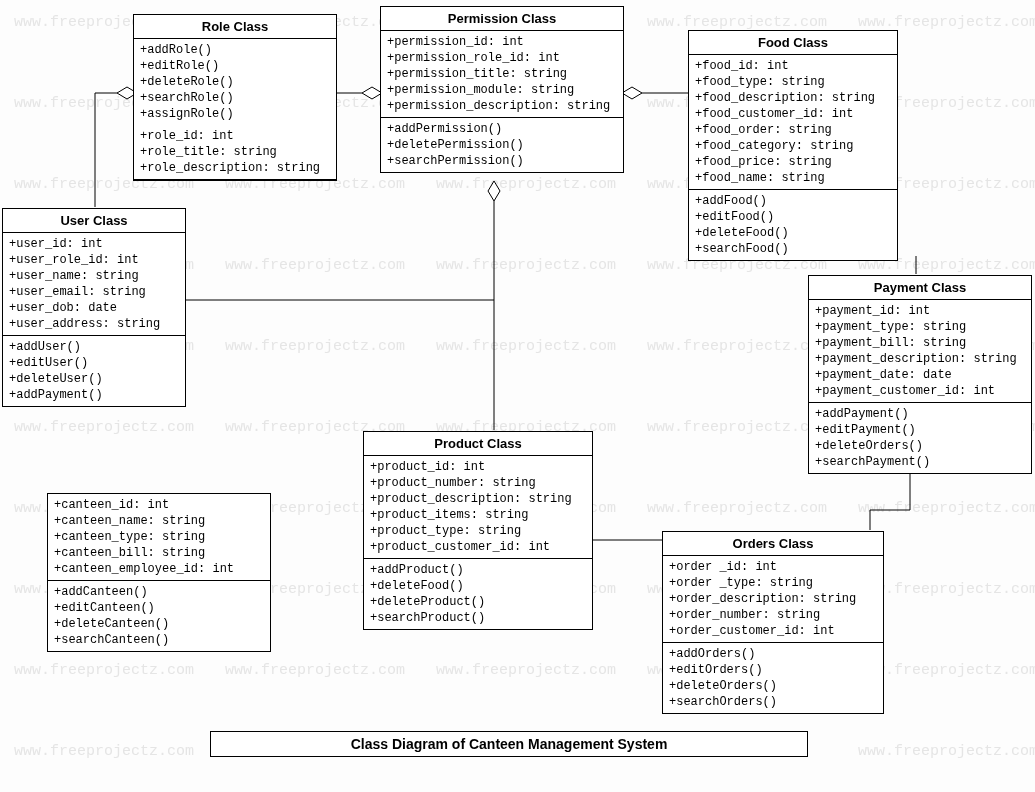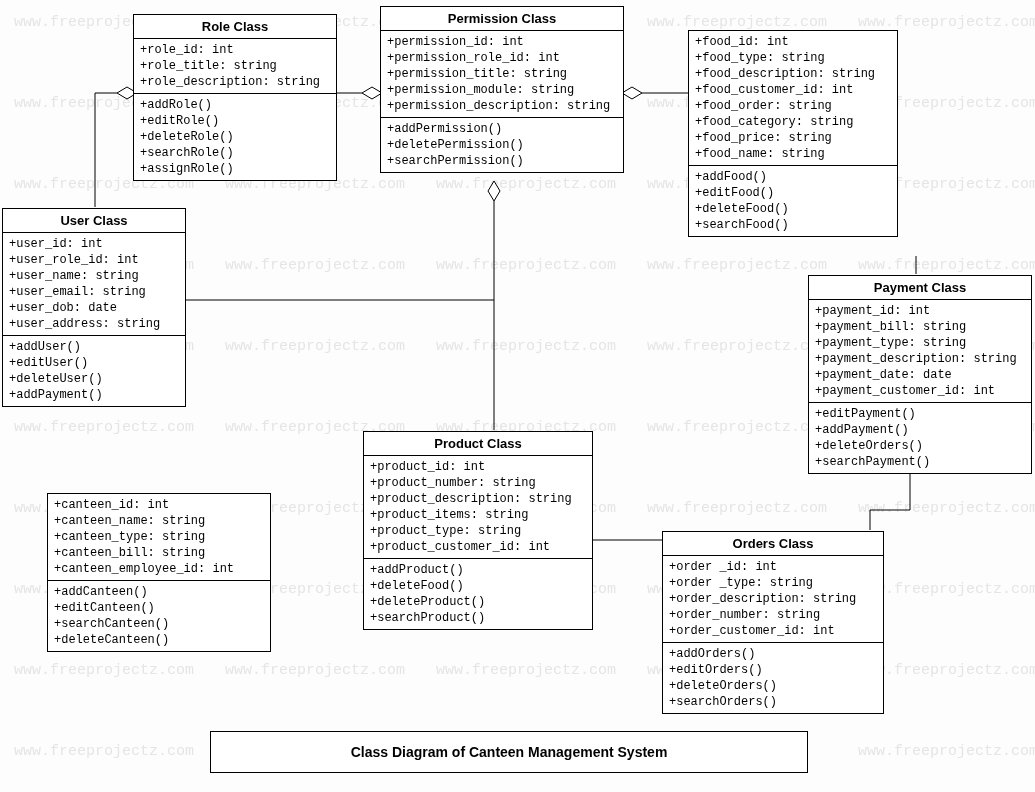--- a/index.html
+++ b/index.html
@@ -2,21 +2,21 @@
 <html><head>
 <meta charset="utf-8">
 <style>
 body{margin:0;padding:0;width:1035px;height:792px;background:#fdfdfd;font-family:Verdana,Arial,sans-serif;font-size:12px;color:#000;position:relative;overflow:hidden}
 .wm{position:absolute;color:#e5e5e5;font-size:15px;font-family:Liberation Mono, monospace;pointer-events:none;z-index:0}
 .class-box{position:absolute;background:#fff;border:1px solid #000;z-index:2}
 .class-title{font-weight:bold;text-align:center;padding:4px 8px;border-bottom:1px solid #000;font-size:13px}
 .class-section{padding:3px 6px;font-family:"Courier New",monospace;font-size:12px;line-height:16px}
 .class-section.attrs{border-bottom:1px solid #000}
 .class-section div{white-space:nowrap}
-.title-box{position:absolute;border:1px solid #000;background:#fff;text-align:center;font-weight:bold;font-size:14px;padding:12px 0;z-index:2}
+.title-box{position:absolute;border:1px solid #000;background:#fff;text-align:center;font-weight:bold;font-size:14px;padding:4px 0;z-index:2}
 svg{position:absolute;top:0;left:0;z-index:1;pointer-events:none}
 </style>
 </head>
 <body>
 
 <div class="wm" style="top:14px;left:14px">www.freeprojectz.com</div>
 <div class="wm" style="top:14px;left:225px">www.freeprojectz.com</div>
 <div class="wm" style="top:14px;left:436px">www.freeprojectz.com</div>
 <div class="wm" style="top:14px;left:647px">www.freeprojectz.com</div>
 <div class="wm" style="top:14px;left:858px">www.freeprojectz.com</div>
@@ -84,51 +84,52 @@
 
   <line x1="910" y1="471" x2="910" y2="510" stroke="#000"></line>
   <line x1="910" y1="510" x2="870" y2="510" stroke="#000"></line>
   <line x1="870" y1="510" x2="870" y2="530" stroke="#000"></line>
 
   <line x1="591" y1="540" x2="662" y2="540" stroke="#000"></line>
 </svg>
 
 <div class="class-box" style="left:133px;top:14px;width:202px">
   <div class="class-title">Role Class</div>
-  <div class="class-section attrs">
-      <div>+role_id: int</div>
-      <div>+role_title: string</div>
-      <div>+role_description: string</div>
-    </div>
   <div class="class-section">
       <div>+addRole()</div>
       <div>+editRole()</div>
       <div>+deleteRole()</div>
       <div>+searchRole()</div>
       <div>+assignRole()</div>
     </div>
+  <div class="class-section attrs">
+      <div>+role_id: int</div>
+      <div>+role_title: string</div>
+      <div>+role_description: string</div>
+    </div>
 </div>
 
 <div class="class-box" style="left:380px;top:6px;width:242px">
   <div class="class-title">Permission Class</div>
   <div class="class-section attrs">
       <div>+permission_id: int</div>
       <div>+permission_role_id: int</div>
       <div>+permission_title: string</div>
       <div>+permission_module: string</div>
       <div>+permission_description: string</div>
     </div>
   <div class="class-section">
       <div>+addPermission()</div>
       <div>+deletePermission()</div>
       <div>+searchPermission()</div>
     </div>
 </div>
 
 <div class="class-box" style="left:688px;top:30px;width:208px">
+  <div class="class-title">Food Class</div>
   <div class="class-section attrs">
       <div>+food_id: int</div>
       <div>+food_type: string</div>
       <div>+food_description: string</div>
       <div>+food_customer_id: int</div>
       <div>+food_order: string</div>
       <div>+food_category: string</div>
       <div>+food_price: string</div>
       <div>+food_name: string</div>
     </div>
@@ -155,29 +156,29 @@
       <div>+editUser()</div>
       <div>+deleteUser()</div>
       <div>+addPayment()</div>
     </div>
 </div>
 
 <div class="class-box" style="left:808px;top:275px;width:222px">
   <div class="class-title">Payment Class</div>
   <div class="class-section attrs">
       <div>+payment_id: int</div>
+      <div>+payment_type: string</div>
       <div>+payment_bill: string</div>
-      <div>+payment_type: string</div>
       <div>+payment_description: string</div>
       <div>+payment_date: date</div>
       <div>+payment_customer_id: int</div>
     </div>
   <div class="class-section">
+      <div>+addPayment()</div>
       <div>+editPayment()</div>
-      <div>+addPayment()</div>
       <div>+deleteOrders()</div>
       <div>+searchPayment()</div>
     </div>
 </div>
 
 <div class="class-box" style="left:363px;top:431px;width:228px">
   <div class="class-title">Product Class</div>
   <div class="class-section attrs">
       <div>+product_id: int</div>
       <div>+product_number: string</div>
@@ -198,22 +199,22 @@
   <div class="class-section attrs">
       <div>+canteen_id: int</div>
       <div>+canteen_name: string</div>
       <div>+canteen_type: string</div>
       <div>+canteen_bill: string</div>
       <div>+canteen_employee_id: int</div>
     </div>
   <div class="class-section">
       <div>+addCanteen()</div>
       <div>+editCanteen()</div>
+      <div>+deleteCanteen()</div>
       <div>+searchCanteen()</div>
-      <div>+deleteCanteen()</div>
     </div>
 </div>
 
 <div class="class-box" style="left:662px;top:531px;width:220px">
   <div class="class-title">Orders Class</div>
   <div class="class-section attrs">
       <div>+order _id: int</div>
       <div>+order _type: string</div>
       <div>+order_description: string</div>
       <div>+order_number: string</div>

